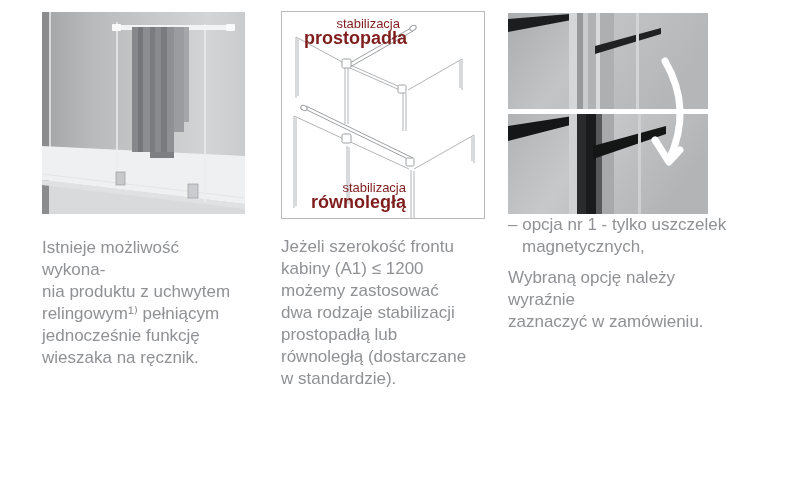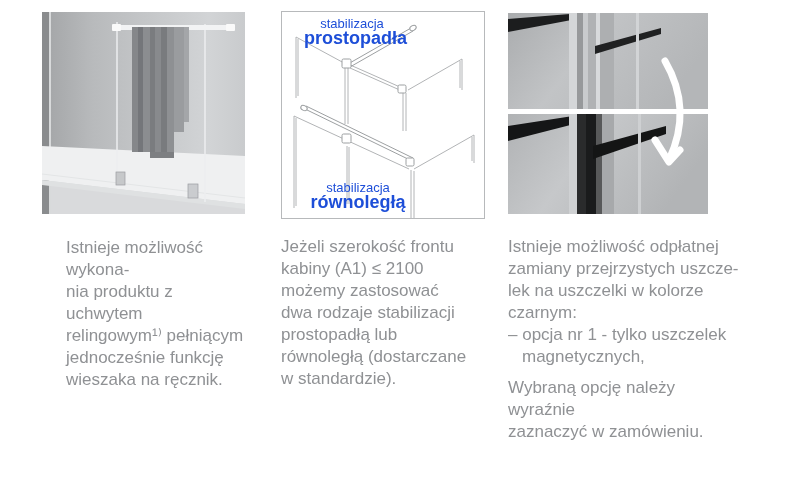--- a/index.html
+++ b/index.html
@@ -4,25 +4,25 @@
 <style>
   html,body{margin:0;padding:0;background:#ffffff;}
   .page{position:relative;width:800px;height:496px;background:#ffffff;overflow:hidden;
         font-family:"Liberation Sans","DejaVu Sans",sans-serif;color:#8f9194;}
   .col{position:absolute;top:0;}
   .col1{left:42px;width:203px;}
   .col2{left:281px;width:204px;}
   .col3{left:508px;width:232px;}
   .img-wrap{position:relative;}
   .para{font-size:17px;line-height:22px;white-space:pre-line;color:#8f9194;margin:0;}
-  .col1 .para{margin-top:19px;margin-left:24px;}
+  .col1 .para{margin-top:19px;}
   .col2 .para{margin-top:17px;}
   .col3 .para-intro{margin-top:22px;}
   .diagram-box{position:relative;width:202px;height:206px;border:1px solid #b7b9bb;background:#ffffff;}
-  .diagram-label{position:absolute;text-align:center;font-size:13px;line-height:15px;color:#1d4ed8;}
+  .diagram-label{position:absolute;text-align:right;font-size:13px;line-height:15px;color:#7f1d1d;}
   .diagram-label .bold{font-weight:bold;font-size:18px;}
   .label-top{left:22px;top:4px;width:96px;}
   .label-bottom{left:28px;top:168px;width:96px;}
   .photo3{display:block;}
   .photo3-gap{height:5px;background:#ffffff;}
   .opt-list{margin:0;padding:0;list-style:none;}
   .opt-list li{font-size:17px;line-height:22px;white-space:pre-line;padding-left:14px;text-indent:-14px;}
   .note{margin-top:9px;}
   .arrow-svg{position:absolute;left:0;top:0;pointer-events:none;}
 </style>
@@ -132,21 +132,21 @@
       <div class="diagram-label label-top">
         <span>stabilizacja</span><br>
         <span class="bold">prostopadła</span>
       </div>
       <div class="diagram-label label-bottom">
         <span>stabilizacja</span><br>
         <span class="bold">równoległą</span>
       </div>
     </div>
     <p class="para">Jeżeli szerokość frontu
-kabiny (A1) ≤ 2100
+kabiny (A1) ≤ 1200
 możemy zastosować
 dwa rodzaje stabilizacji
 prostopadłą lub
 równoległą (dostarczane
 w standardzie).</p>
   </div>
 
   <div class="col col3" style="top:13px;">
     <div class="img-wrap" style="width:200px;height:201px;">
 
@@ -188,24 +188,20 @@
         <rect x="94" y="0" width="12" height="100" fill="#a7a9ab"></rect>
         <polygon points="85,32 158,12 158,20 85,45" fill="#141515"></polygon>
         <rect x="130" y="0" width="3" height="100" fill="#ced0d2"></rect>
       </svg>
 
       <svg class="arrow-svg" width="200" height="201" viewBox="0 0 200 201">
         <path d="M157,48 Q185,96 161,147" stroke="#ffffff" stroke-width="7" fill="none" stroke-linecap="round"></path>
         <path d="M147,127 L161,149 L172,137" stroke="#ffffff" stroke-width="7" fill="none" stroke-linecap="round" stroke-linejoin="round"></path>
       </svg>
     </div>
-    <p class="para para-intro">Istnieje możliwość odpłatnej
-zamiany przejrzystych uszcze-
-lek na uszczelki w kolorze
-czarnym:</p>
     <ul class="opt-list">
       <li>– opcja nr 1 - tylko uszczelek
 magnetycznych,</li>
     </ul>
     <p class="para note">Wybraną opcję należy wyraźnie
 zaznaczyć w zamówieniu.</p>
   </div>
 
 </div>
 

